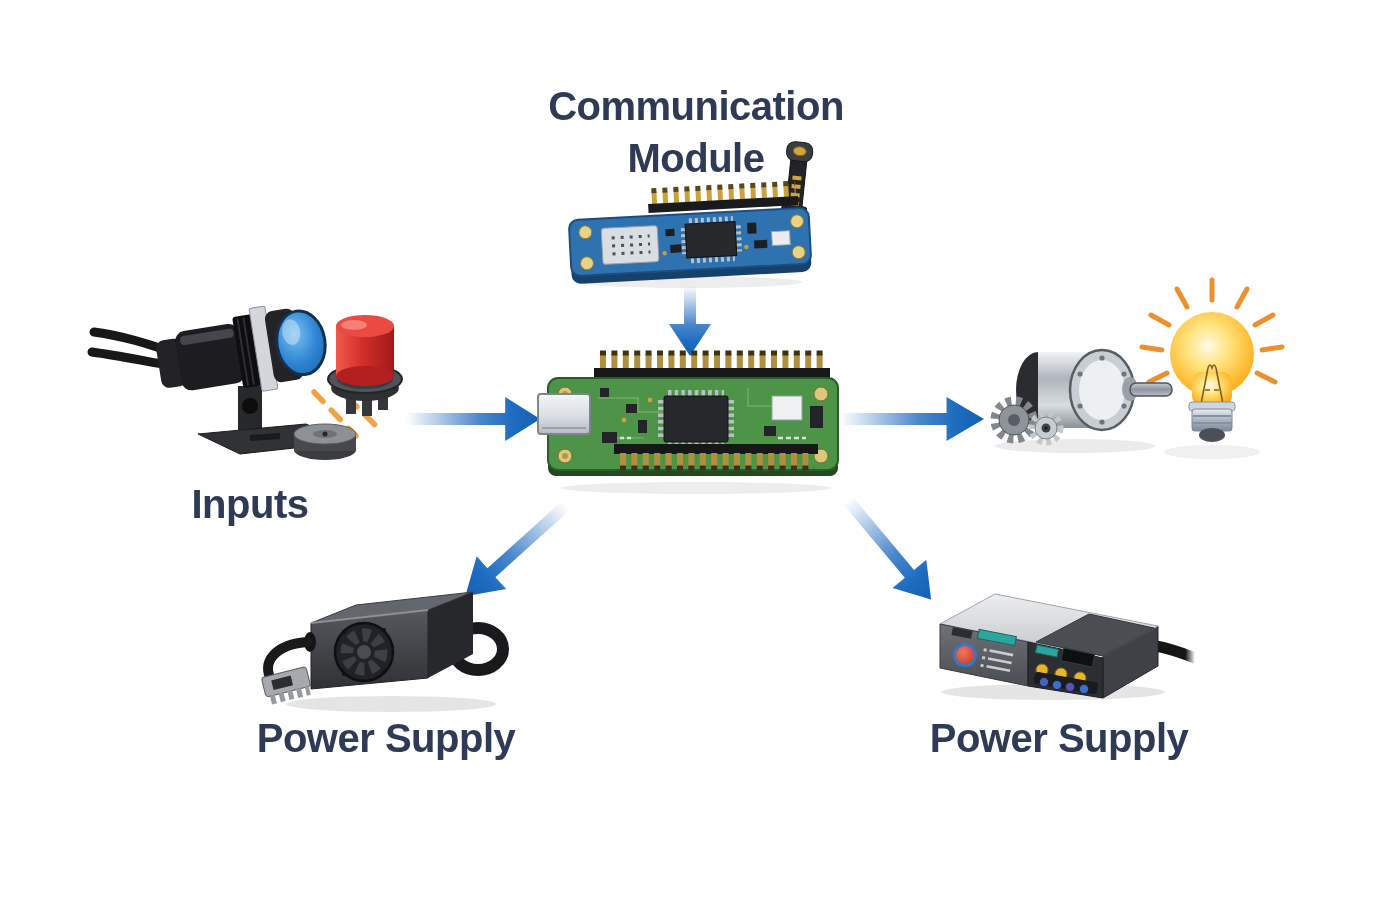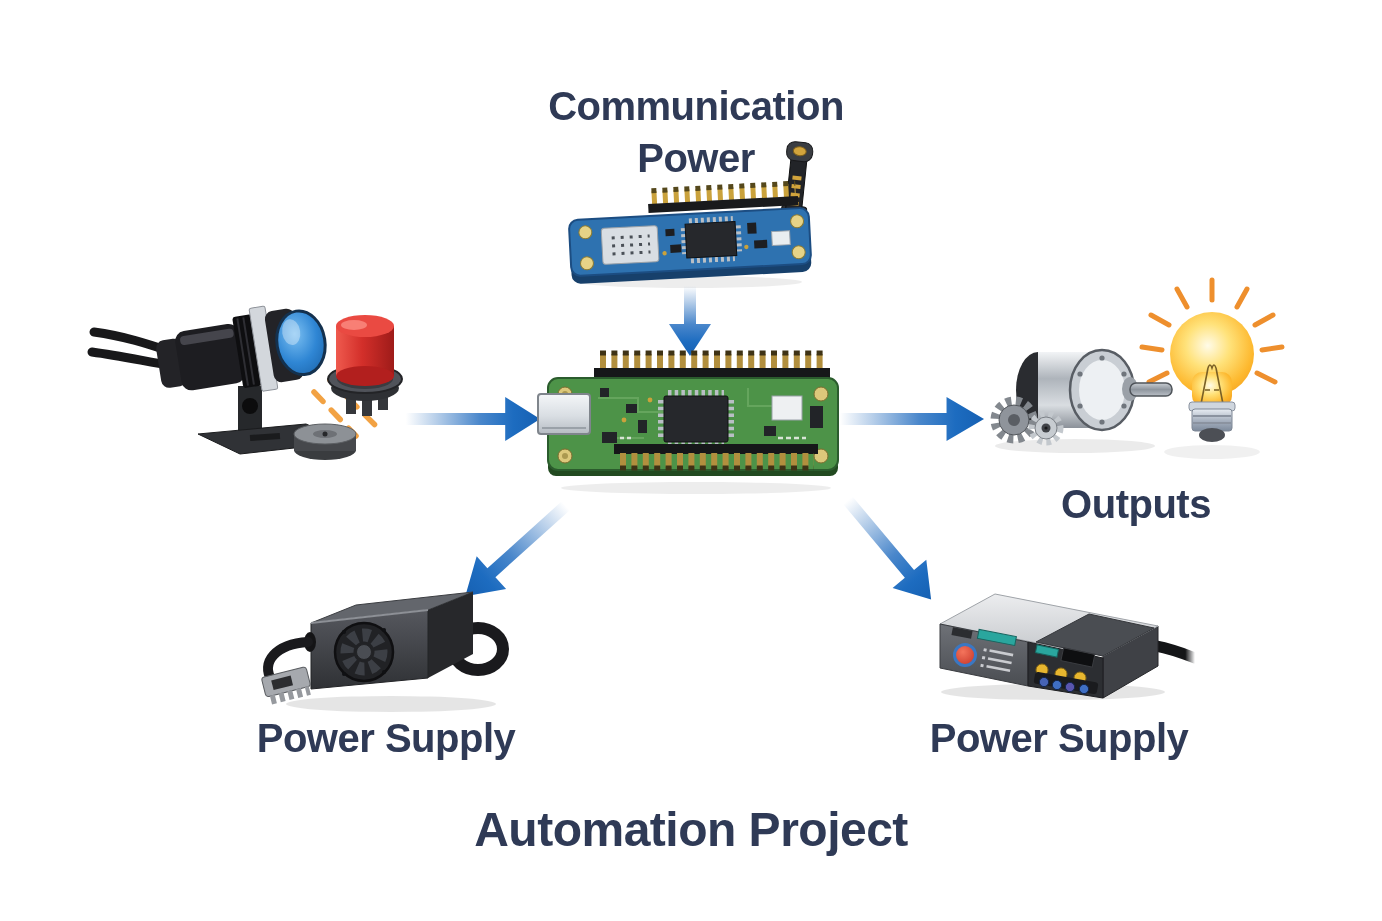--- a/index.html
+++ b/index.html
@@ -86,31 +86,30 @@
           <stop offset="1" stop-color="#c02c20"></stop>
       </radialGradient>
       <linearGradient id="cabG" x1="0" y1="0" x2="1" y2="0">
         <stop offset="0" stop-color="#141517" stop-opacity="1"></stop>
         <stop offset="0.75" stop-color="#141517" stop-opacity="1"></stop>
         <stop offset="1" stop-color="#141517" stop-opacity="0"></stop>
       </linearGradient>
     </defs>
   </svg>
 
-  <div class="node-label abs" style="left:528px;top:80px;width:336px;">Communication Power</div>
-
-
-
-  <div class="node-label abs" style="left:980px;top:478px;width:312px;">Outputs</div>
+  <div class="node-label abs" style="left:528px;top:80px;width:336px;">Communication Module</div>
+
+  <div class="node-label abs" style="left:90px;top:478px;width:320px;">Inputs</div>
+
+
 
   <div class="node-label abs" style="left:256px;top:712px;width:260px;">Power Supply</div>
 
   <div class="node-label abs" style="left:920px;top:712px;width:278px;">Power Supply</div>
 
-  <div class="diagram-title">Automation Project</div>
 
   <svg class="abs" style="left:653px;top:296px;transform:rotate(90deg);" width="74" height="50" viewBox="0 0 74 50">
     <polygon points="2,19 40,19 40,4 72,25 40,46 40,31 2,31" fill="url(#arrowG)"></polygon>
   </svg>
 
   <svg class="abs" style="left:404px;top:394px;" width="138" height="50" viewBox="0 0 150 50" preserveAspectRatio="none">
     <polygon points="2,19 110,19 110,3 148,25 110,47 110,31 2,31" fill="url(#arrowG)"></polygon>
   </svg>
 
   <svg class="abs" style="left:838px;top:394px;" width="148" height="50" viewBox="0 0 150 50" preserveAspectRatio="none">

